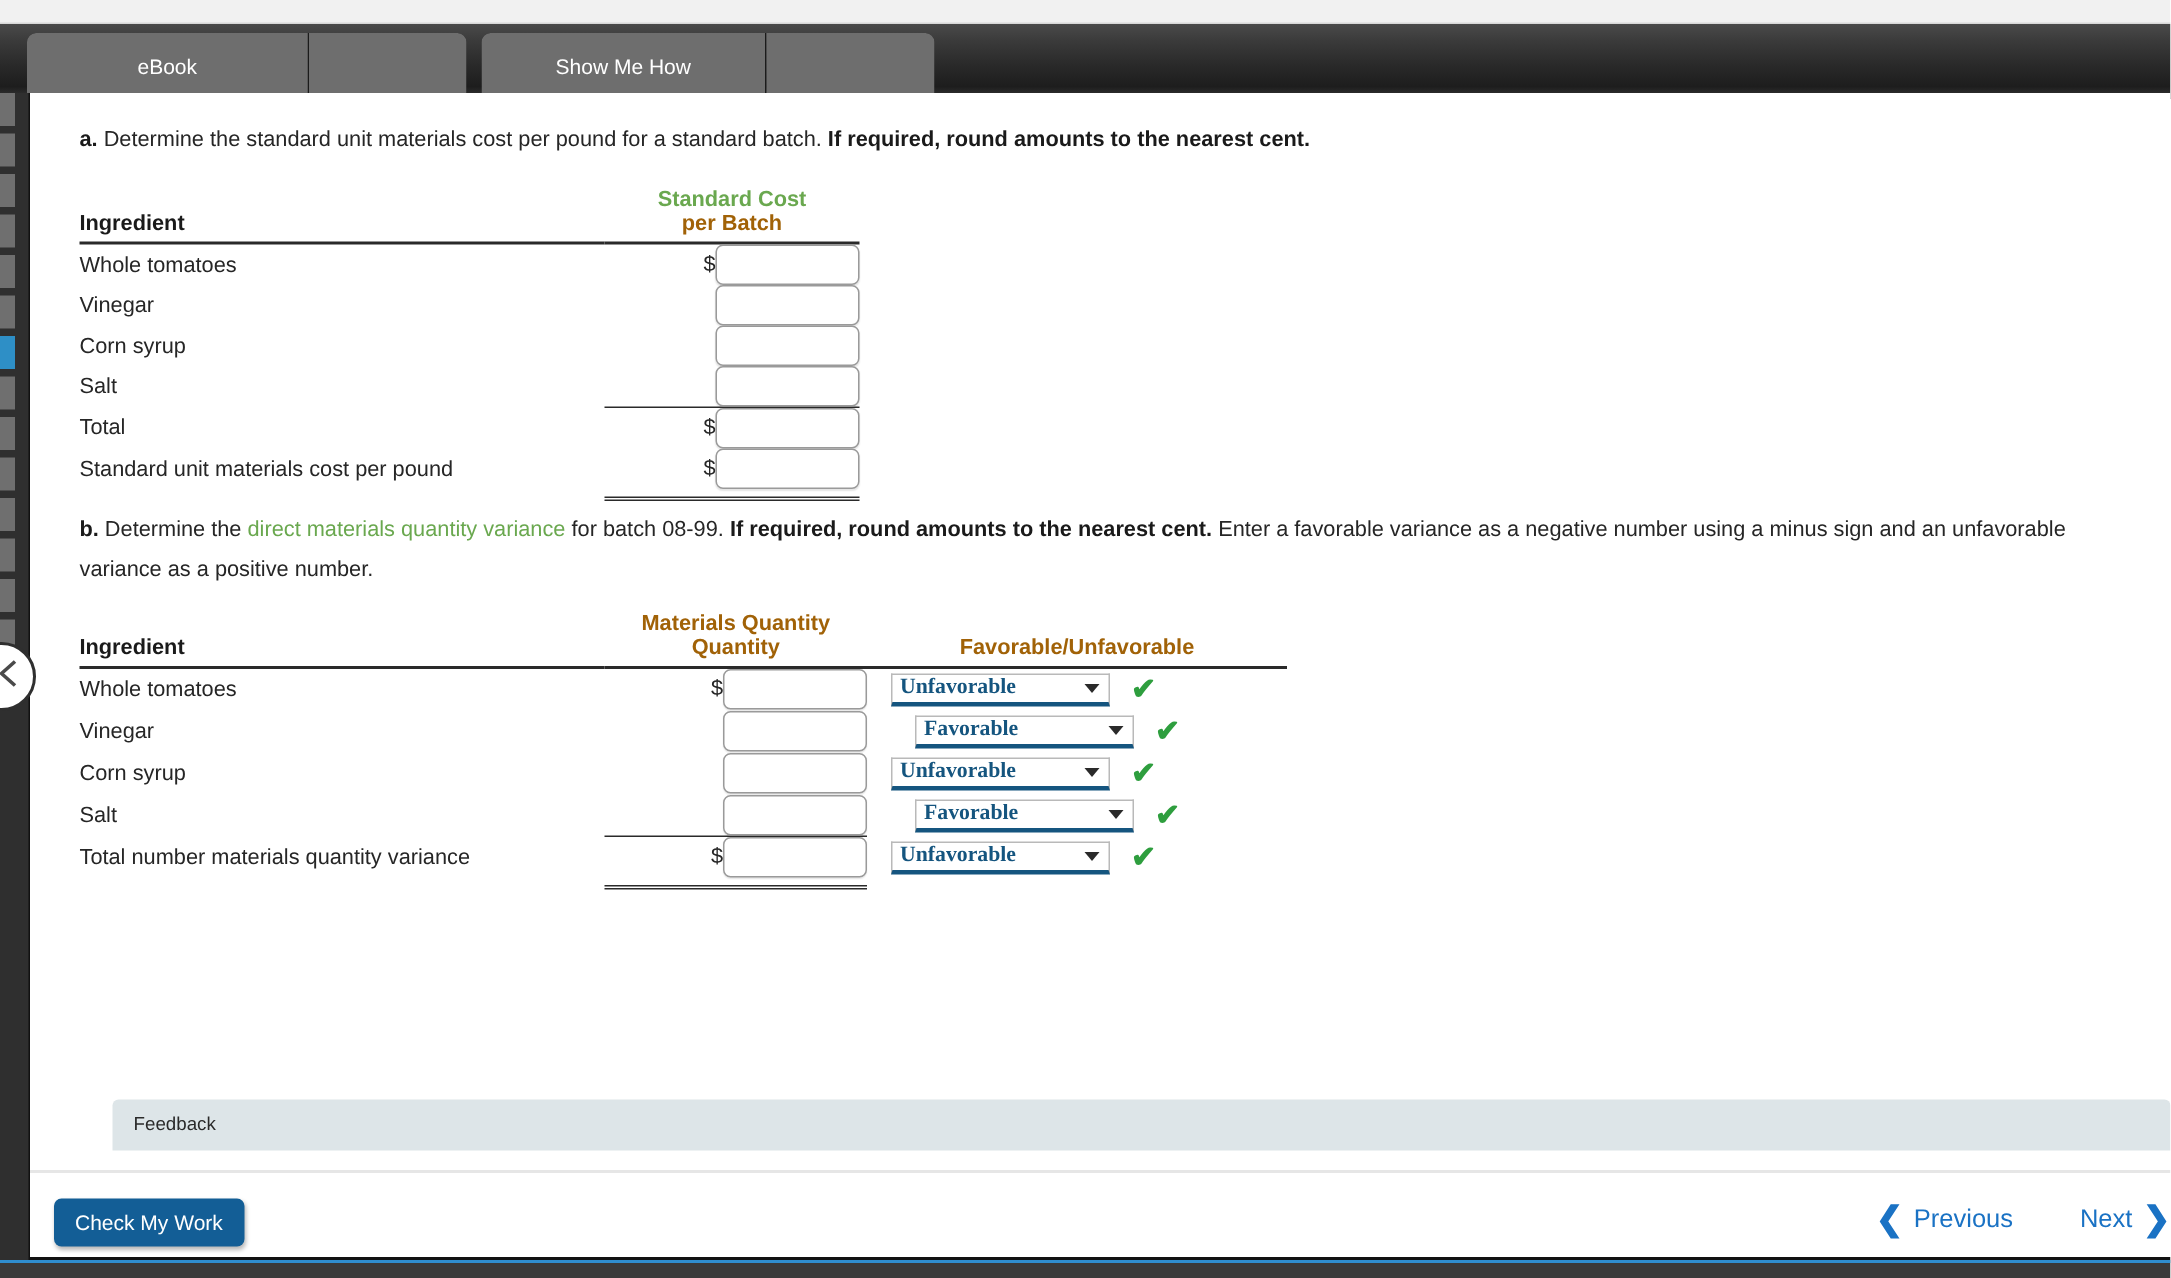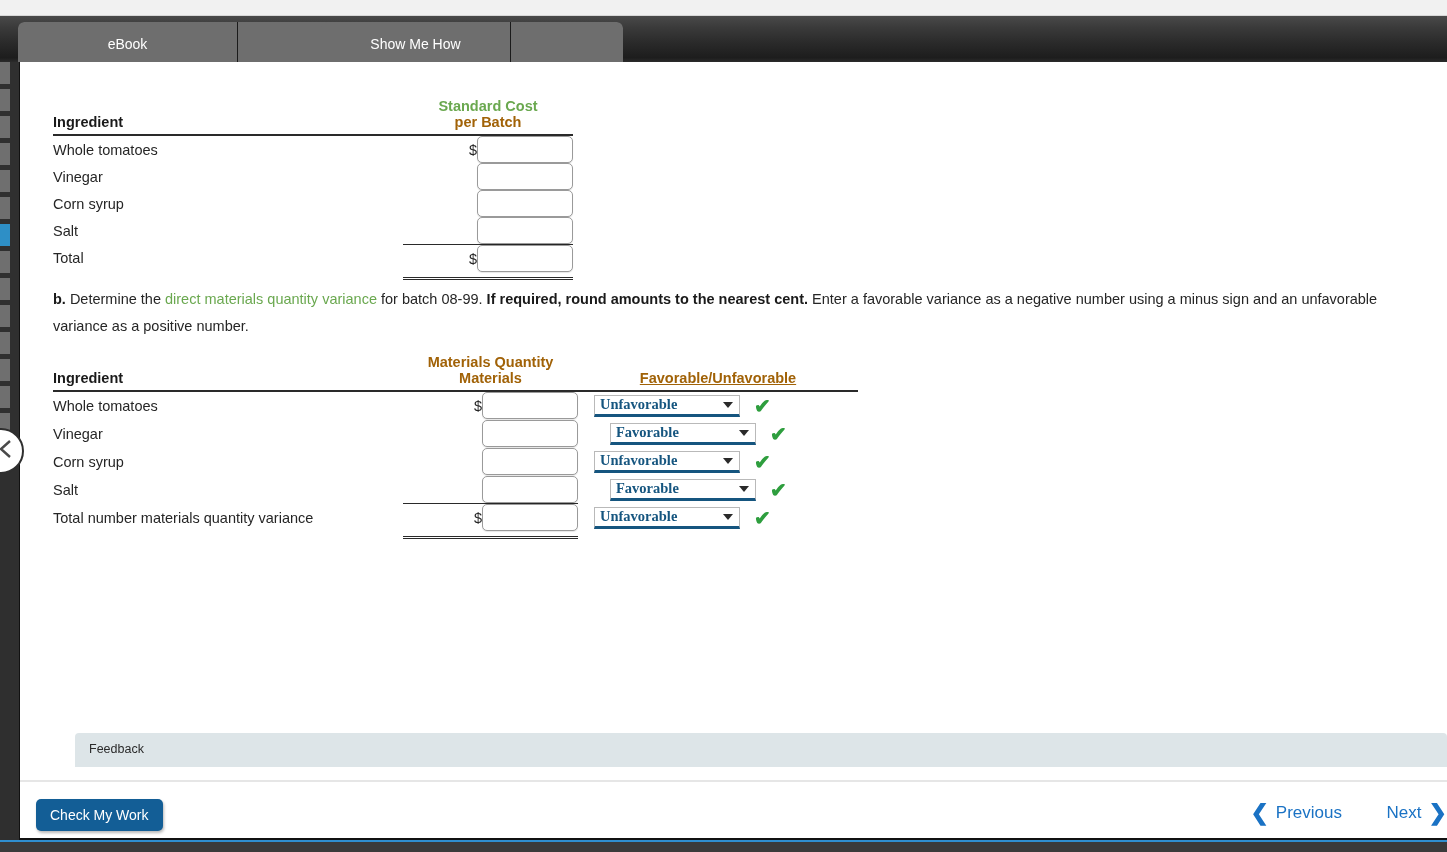--- a/index.html
+++ b/index.html
@@ -44,21 +44,21 @@
     color: #ffffff;
     font-size: 14px;
     display: flex; align-items: center; justify-content: center;
     height: 44px;
     border-right: 1px solid #1b1b1b;
     cursor: pointer;
   }
   .tab:last-child { border-right: none; }
   .tab-blank { background: #6e6e6e; }
   #tabgroup-ebook { left: 18px; }
-  #tabgroup-ebook .tab-main { width: 220px; border-radius: 6px 0 0 0; }
+  #tabgroup-ebook .tab-main { width: 188px; border-radius: 6px 0 0 0; }
   #tabgroup-ebook .tab-blank { width: 105px; border-radius: 0 6px 0 0; }
   #tabgroup-smh { left: 321px; }
   #tabgroup-smh .tab-main { width: 190px; border-radius: 6px 0 0 0; }
   #tabgroup-smh .tab-blank { width: 112px; border-radius: 0 6px 0 0; }
 
   
   .rail {
     position: absolute; left: 0; top: 62px;
     width: 20px; height: 790px;
     background: #2f2f2f;
@@ -283,20 +283,24 @@
     <span>
       <svg width="16" height="22" viewBox="0 0 16 22">
         <polyline points="12,3 3,11 12,19" fill="none" stroke="#4a4a4a" stroke-width="2.4"></polyline>
       </svg>
     </span>
   </div>
 
   <div class="card">
     <div class="content">
 
+      <div class="qtext">
+        <span class="qlabel">a.</span><span>Determine the standard unit materials cost per pound for a standard batch.</span>
+        <span class="strongtxt">If required, round amounts to the nearest cent.</span>
+      </div>
 
       <table class="acct" style="margin-top:18px; width:520px;">
         <tbody>
             <tr>
           <td style="width:350px;"></td>
           <td class="hdr-green">Standard Cost</td>
         </tr>
         <tr>
           <td class="hdr-left line-under-head" style="padding-bottom:4px;">Ingredient</td>
           <td class="hdr-cell line-under-head" style="padding-bottom:4px;">per Batch</td>
@@ -322,20 +326,26 @@
         </tr>
         <tr>
           <td class="rowlabel">Salt</td>
           <td class="cell-input">
             <span class="dollar"></span><input class="box" type="text" value="" style="">
           </td>
         </tr>
         <tr>
           <td class="rowlabel">Total</td>
           <td class="cell-input line-subtotal">
+            <span class="dollar">$</span><input class="box" type="text" value="" style="">
+          </td>
+        </tr>
+        <tr>
+          <td class="rowlabel">Standard unit materials cost per pound</td>
+          <td class="cell-input">
             <span class="dollar">$</span><input class="box" type="text" value="" style="">
           </td>
         </tr>
         <tr>
           <td></td>
           <td class="line-double"></td>
         </tr>
       </tbody>
         </table>
 
@@ -349,22 +359,22 @@
 
       <table class="acct" style="margin-top:14px;">
         <tbody>
             <tr>
           <td style="width:350px;"></td>
           <td class="hdr-cell" style="width:175px;">Materials Quantity</td>
           <td style="width:280px;"></td>
         </tr>
         <tr>
           <td class="hdr-left line-under-head" style="padding-bottom:4px;">Ingredient</td>
-          <td class="hdr-cell line-under-head" style="padding-bottom:4px;">Materials</td>
-          <td class="hdr-cell line-under-head" style="padding-bottom:4px;text-decoration:underline;">Favorable/Unfavorable</td>
+          <td class="hdr-cell line-under-head" style="padding-bottom:4px;">Quantity</td>
+          <td class="hdr-cell line-under-head" style="padding-bottom:4px;">Favorable/Unfavorable</td>
         </tr>
 
         <tr>
           <td class="rowlabel">Whole tomatoes</td>
           <td class="cell-input">
             <span class="dollar">$</span><input class="box" type="text" value="" style="">
           </td>
           <td>
             <div class="ddwrap" style="padding-left:16px;">
               <div class="dd">

